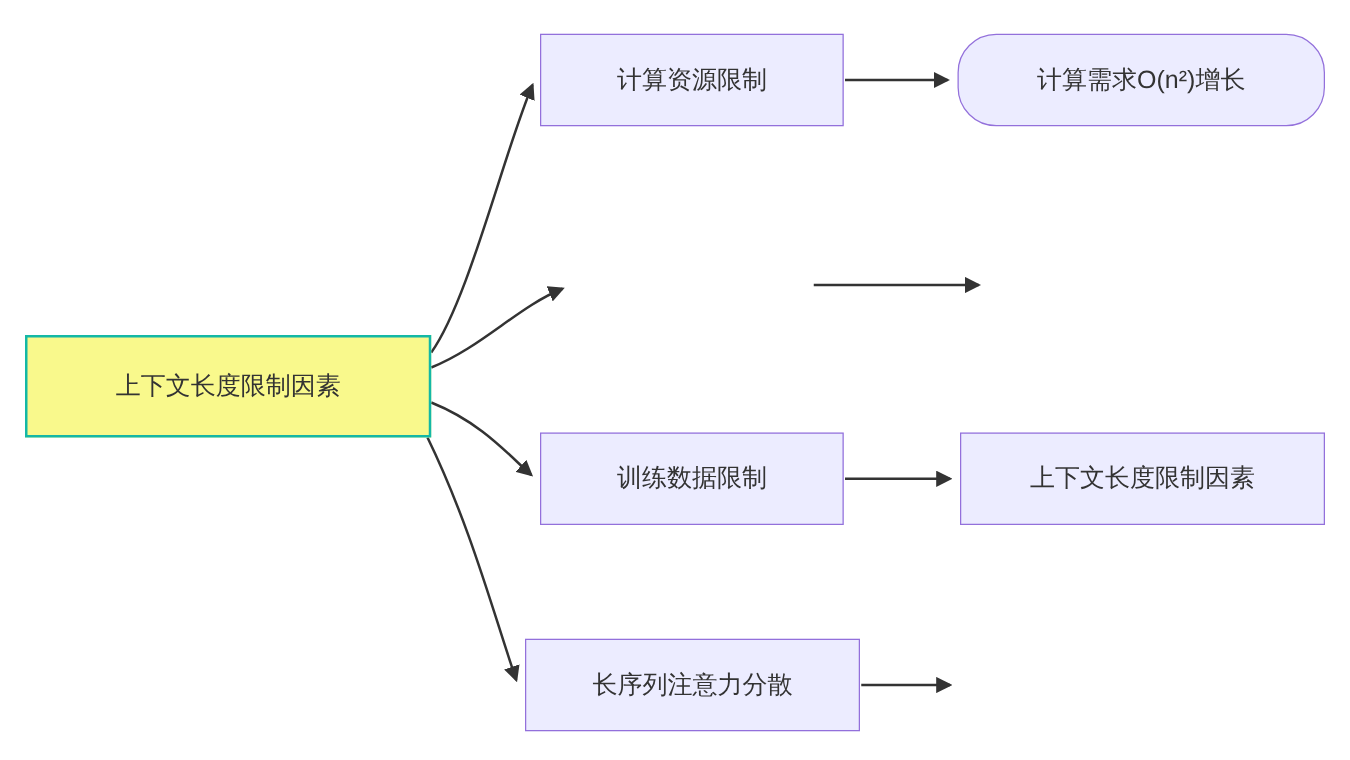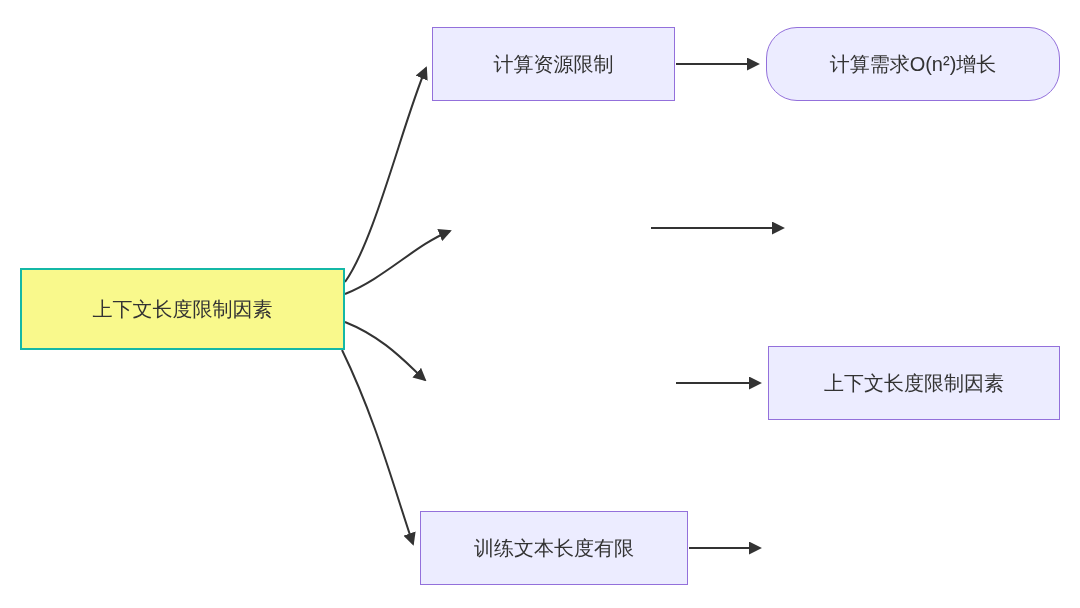--- a/index.html
+++ b/index.html
@@ -82,21 +82,24 @@
   </div>
 
   <div class="node node-lav" id="n1m">
     <span>计算资源限制</span>
   </div>
   <div class="node node-lav" id="n1r">
     <span>计算需求O(n²)增长</span>
   </div>
 
 
+  <div class="node node-lav" id="n3m">
+    <span>训练数据限制</span>
+  </div>
   <div class="node node-lav" id="n3r">
     <span>上下文长度限制因素</span>
   </div>
 
   <div class="node node-lav" id="n4m">
-    <span>训练文本长度有限</span>
+    <span>长序列注意力分散</span>
   </div>
 
 </div>
 
 </body></html>

